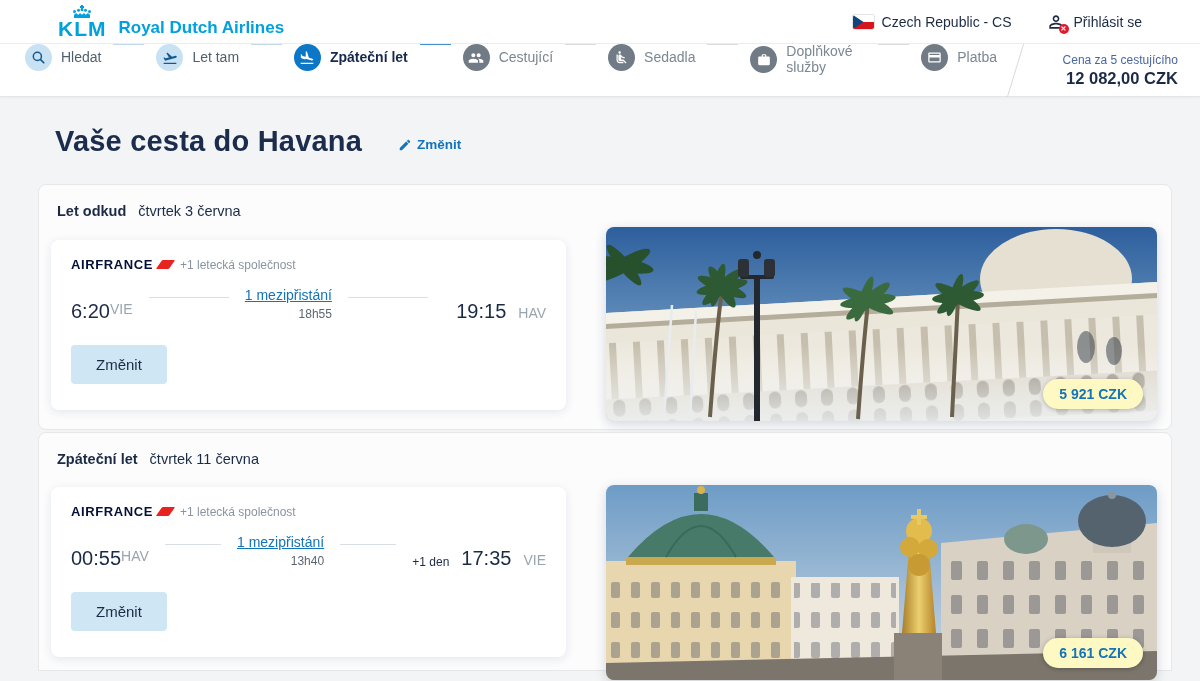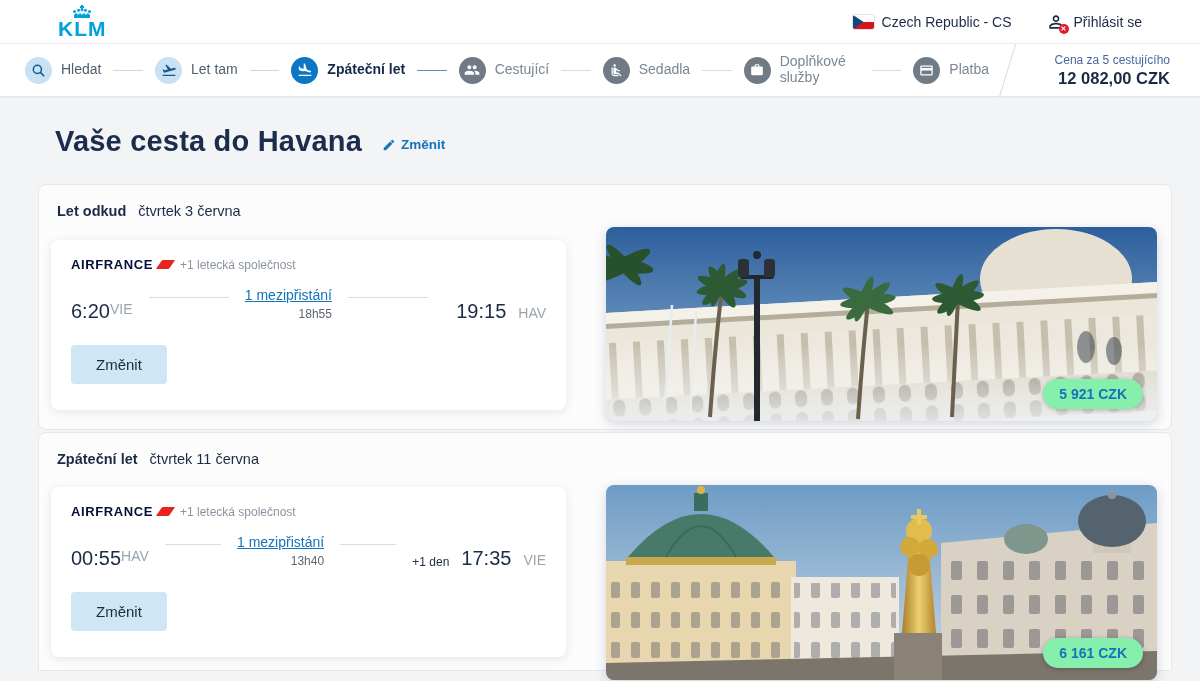--- a/index.html
+++ b/index.html
@@ -17,21 +17,21 @@
   .locale, .login { display:flex; align-items:center; gap:8px; font-size:14px;
     color:#1c2b45; cursor:pointer; }
   .flag { width:21px; height:14px; border-radius:2px; overflow:hidden; box-shadow:0 0 0 1px #e3e3e3; }
   .login-ic { position:relative; width:20px; height:20px; }
   .login-badge { position:absolute; right:-3px; bottom:-2px; width:10px; height:10px;
     background:#e01b2c; border-radius:50%; display:flex; align-items:center;
     justify-content:center; color:#fff; font-size:7px; font-weight:bold; }
 
   
   .stepper { height:53px; background:#fff; border-bottom:1px solid #e3e5e7;
-    display:flex; align-items:center; padding:0 16px 0 25px; box-shadow:0 1px 2px rgba(0,0,0,.04); }
+    display:flex; align-items:flex-start; padding:0 8px 0 25px; box-shadow:0 1px 2px rgba(0,0,0,.04); }
   .step { display:flex; align-items:center; gap:9px; cursor:pointer; }
   .step-circle { width:27px; height:27px; border-radius:50%; flex:0 0 27px;
     display:flex; align-items:center; justify-content:center; }
   .step.done .step-circle { background:#c8e1f3; }
   .step.active .step-circle { background:#0c77c6; }
   .step.upcoming .step-circle { background:#707b85; }
   .step-label { font-size:14px; color:#506070; line-height:1.12; }
   .step.active .step-label { font-weight:bold; color:#16294d; }
   .step.upcoming .step-label { color:#7b8792; }
   .step-label.wrap { max-width:80px; }
@@ -41,21 +41,21 @@
   .conn.gr { background:#d8dcdf; }
   .price-wrap { display:flex; align-items:stretch; height:53px; margin-left:10px; }
   .diag { width:1px; background:#d6d9db; transform:skewX(-17deg); margin:0 18px 0 8px; }
   .price-box { display:flex; flex-direction:column; justify-content:center;
     align-items:flex-end; padding-right:14px; min-width:158px; }
   .price-label { font-size:12px; color:#49679f; margin-bottom:2px; }
   .price-value { font-size:16.5px; font-weight:bold; color:#1c2b45; }
 
   
   .content { padding:26px 28px 0 38px; }
-  .page-head { display:flex; align-items:center; gap:20px; margin:2px 0 26px 17px; }
+  .page-head { display:flex; align-items:center; gap:36px; margin:2px 0 26px 17px; }
   .page-title { font-size:29px; font-weight:600; color:#1b2c4d; letter-spacing:.2px; }
   .edit-link { display:flex; align-items:center; gap:5px; color:#1374b9;
     font-size:13.5px; font-weight:bold; cursor:pointer; margin-top:6px; }
 
   .journey-card { position:relative; width:1134px; background:#fcfcfd;
     border:1px solid #e5e7e9; border-radius:8px; padding:16px; }
   .journey-card.first { height:246px; margin-bottom:2px; }
   .journey-card.second { height:239px; border-bottom-left-radius:0; border-bottom-right-radius:0; }
   .journey-head { font-size:14.5px; margin:2px 0 0 2px; color:#1c2b45; }
   .journey-head b { margin-right:8px; }
@@ -86,21 +86,21 @@
 
   .change-btn { margin-top:22px; background:#cfe6f5; border:none; border-radius:4px;
     padding:11px 25px; font-size:15px; color:#1c2b45;
     font-family:"Liberation Sans", sans-serif; cursor:pointer; }
 
   .photo { position:absolute; right:14px; width:551px; border-radius:8px;
     overflow:hidden; box-shadow:0 3px 12px rgba(20,40,70,.18); }
   .photo.havana { top:42px; height:194px; }
   .photo.vienna { top:52px; height:195px; }
   .photo svg { display:block; width:100%; height:100%; }
-  .price-badge { position:absolute; right:14px; bottom:12px; background:#86efac;
+  .price-badge { position:absolute; right:14px; bottom:12px; background:#fef9c3;
     border-radius:999px; padding:7px 16px; font-size:14px; font-weight:bold;
     color:#1374b9; box-shadow:0 1px 5px rgba(0,0,0,.25); }
 </style>
 </head>
 <body>
 
 <header class="topbar">
   <div class="brand">
     <span class="klm-logo">
       <svg width="30" height="13" viewBox="0 0 30 13">
@@ -110,20 +110,21 @@
           <circle cx="7.5" cy="6.5" r="1.5"></circle>
             <circle cx="11.5" cy="5.2" r="1.5"></circle>
           <circle cx="15" cy="4.8" r="1.5"></circle>
             <circle cx="18.5" cy="5.2" r="1.5"></circle>
             <circle cx="22.5" cy="6.5" r="1.5"></circle>
           <path d="M7 10 q2.2-3.4 4.2 0 q1.9-3.4 3.8 0 q1.9-3.4 3.8 0 q2-3.4 4.2 0 v3 H7 z"></path>
         </g>
       </svg>
       <span class="klm-txt">KLM</span>
     </span>
+    <span class="brand-name">Royal Dutch Airlines</span>
   </div>
   <div class="topbar-right">
     <div class="locale">
       <span class="flag">
         <svg width="21" height="14" viewBox="0 0 6 4">
           <rect width="6" height="2" fill="#fff"></rect>
             <rect y="2" width="6" height="2" fill="#d7141a"></rect>
           <path d="M0 0 L3 2 L0 4 Z" fill="#11457e"></path>
         </svg>
       </span>

